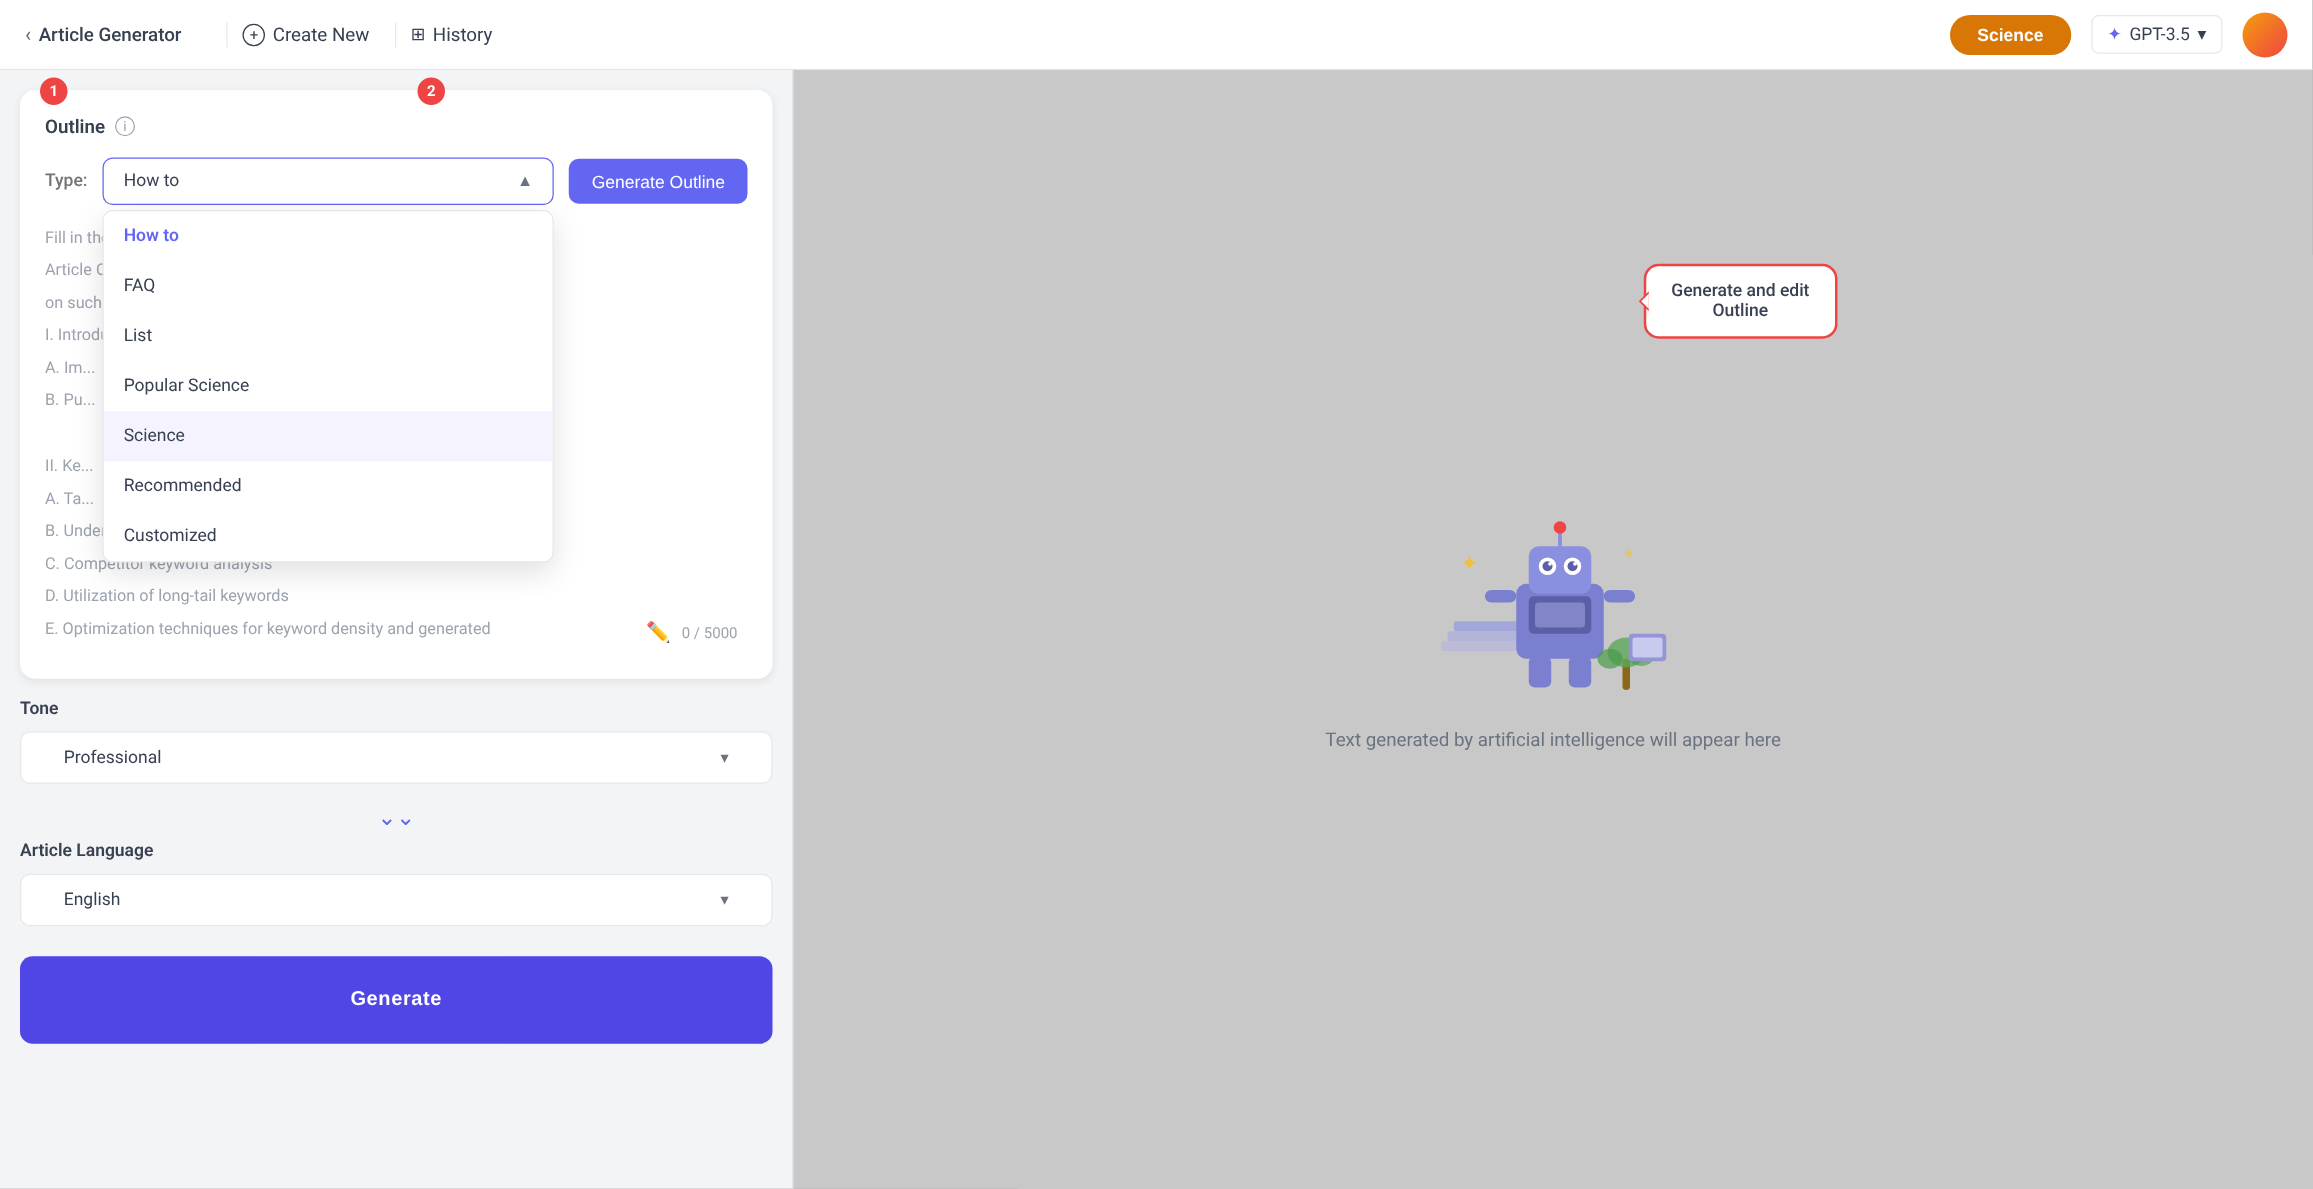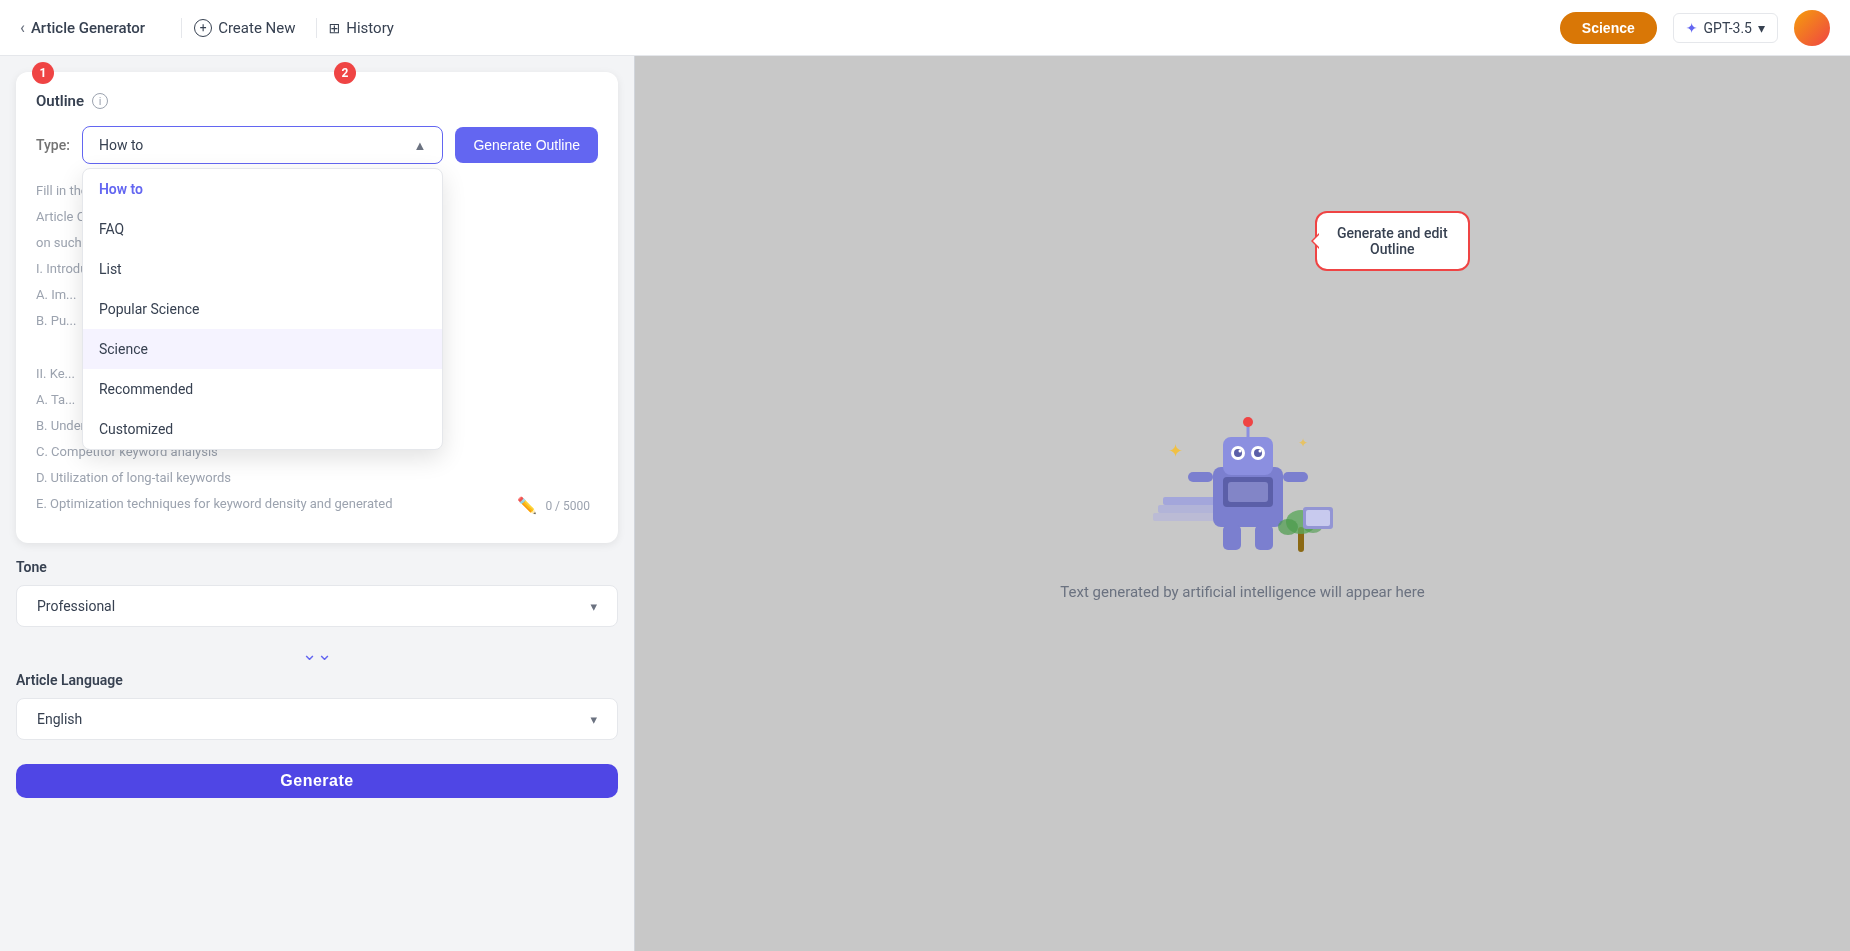--- a/index.html
+++ b/index.html
@@ -257,21 +257,21 @@
       font-weight: 600;
       color: #374151;
       margin-bottom: 10px;
       display: block;
     }
     .section-select {
       width: 100%;
       background: #fff;
       border: 1.5px solid #e5e7eb;
       border-radius: 8px;
-      padding: 12px 20px;
+      padding: 12px 34px;
       font-size: 14px;
       color: #374151;
       display: flex;
       align-items: center;
       justify-content: space-between;
       cursor: pointer;
     }
     .chevron-down { color: #6b7280; font-size: 13px; }
 
     
@@ -289,21 +289,21 @@
     }
 
     
     .generate-btn {
       margin: 8px 16px 20px;
       width: calc(100% - 32px);
       background: #4f46e5;
       color: #fff;
       border: none;
       border-radius: 10px;
-      padding: 8px;
+      padding: 26px;
       font-size: 16px;
       font-weight: 600;
       cursor: pointer;
       letter-spacing: 0.5px;
     }
 
     
     .right-panel {
       position: absolute;
       top: 56px;

